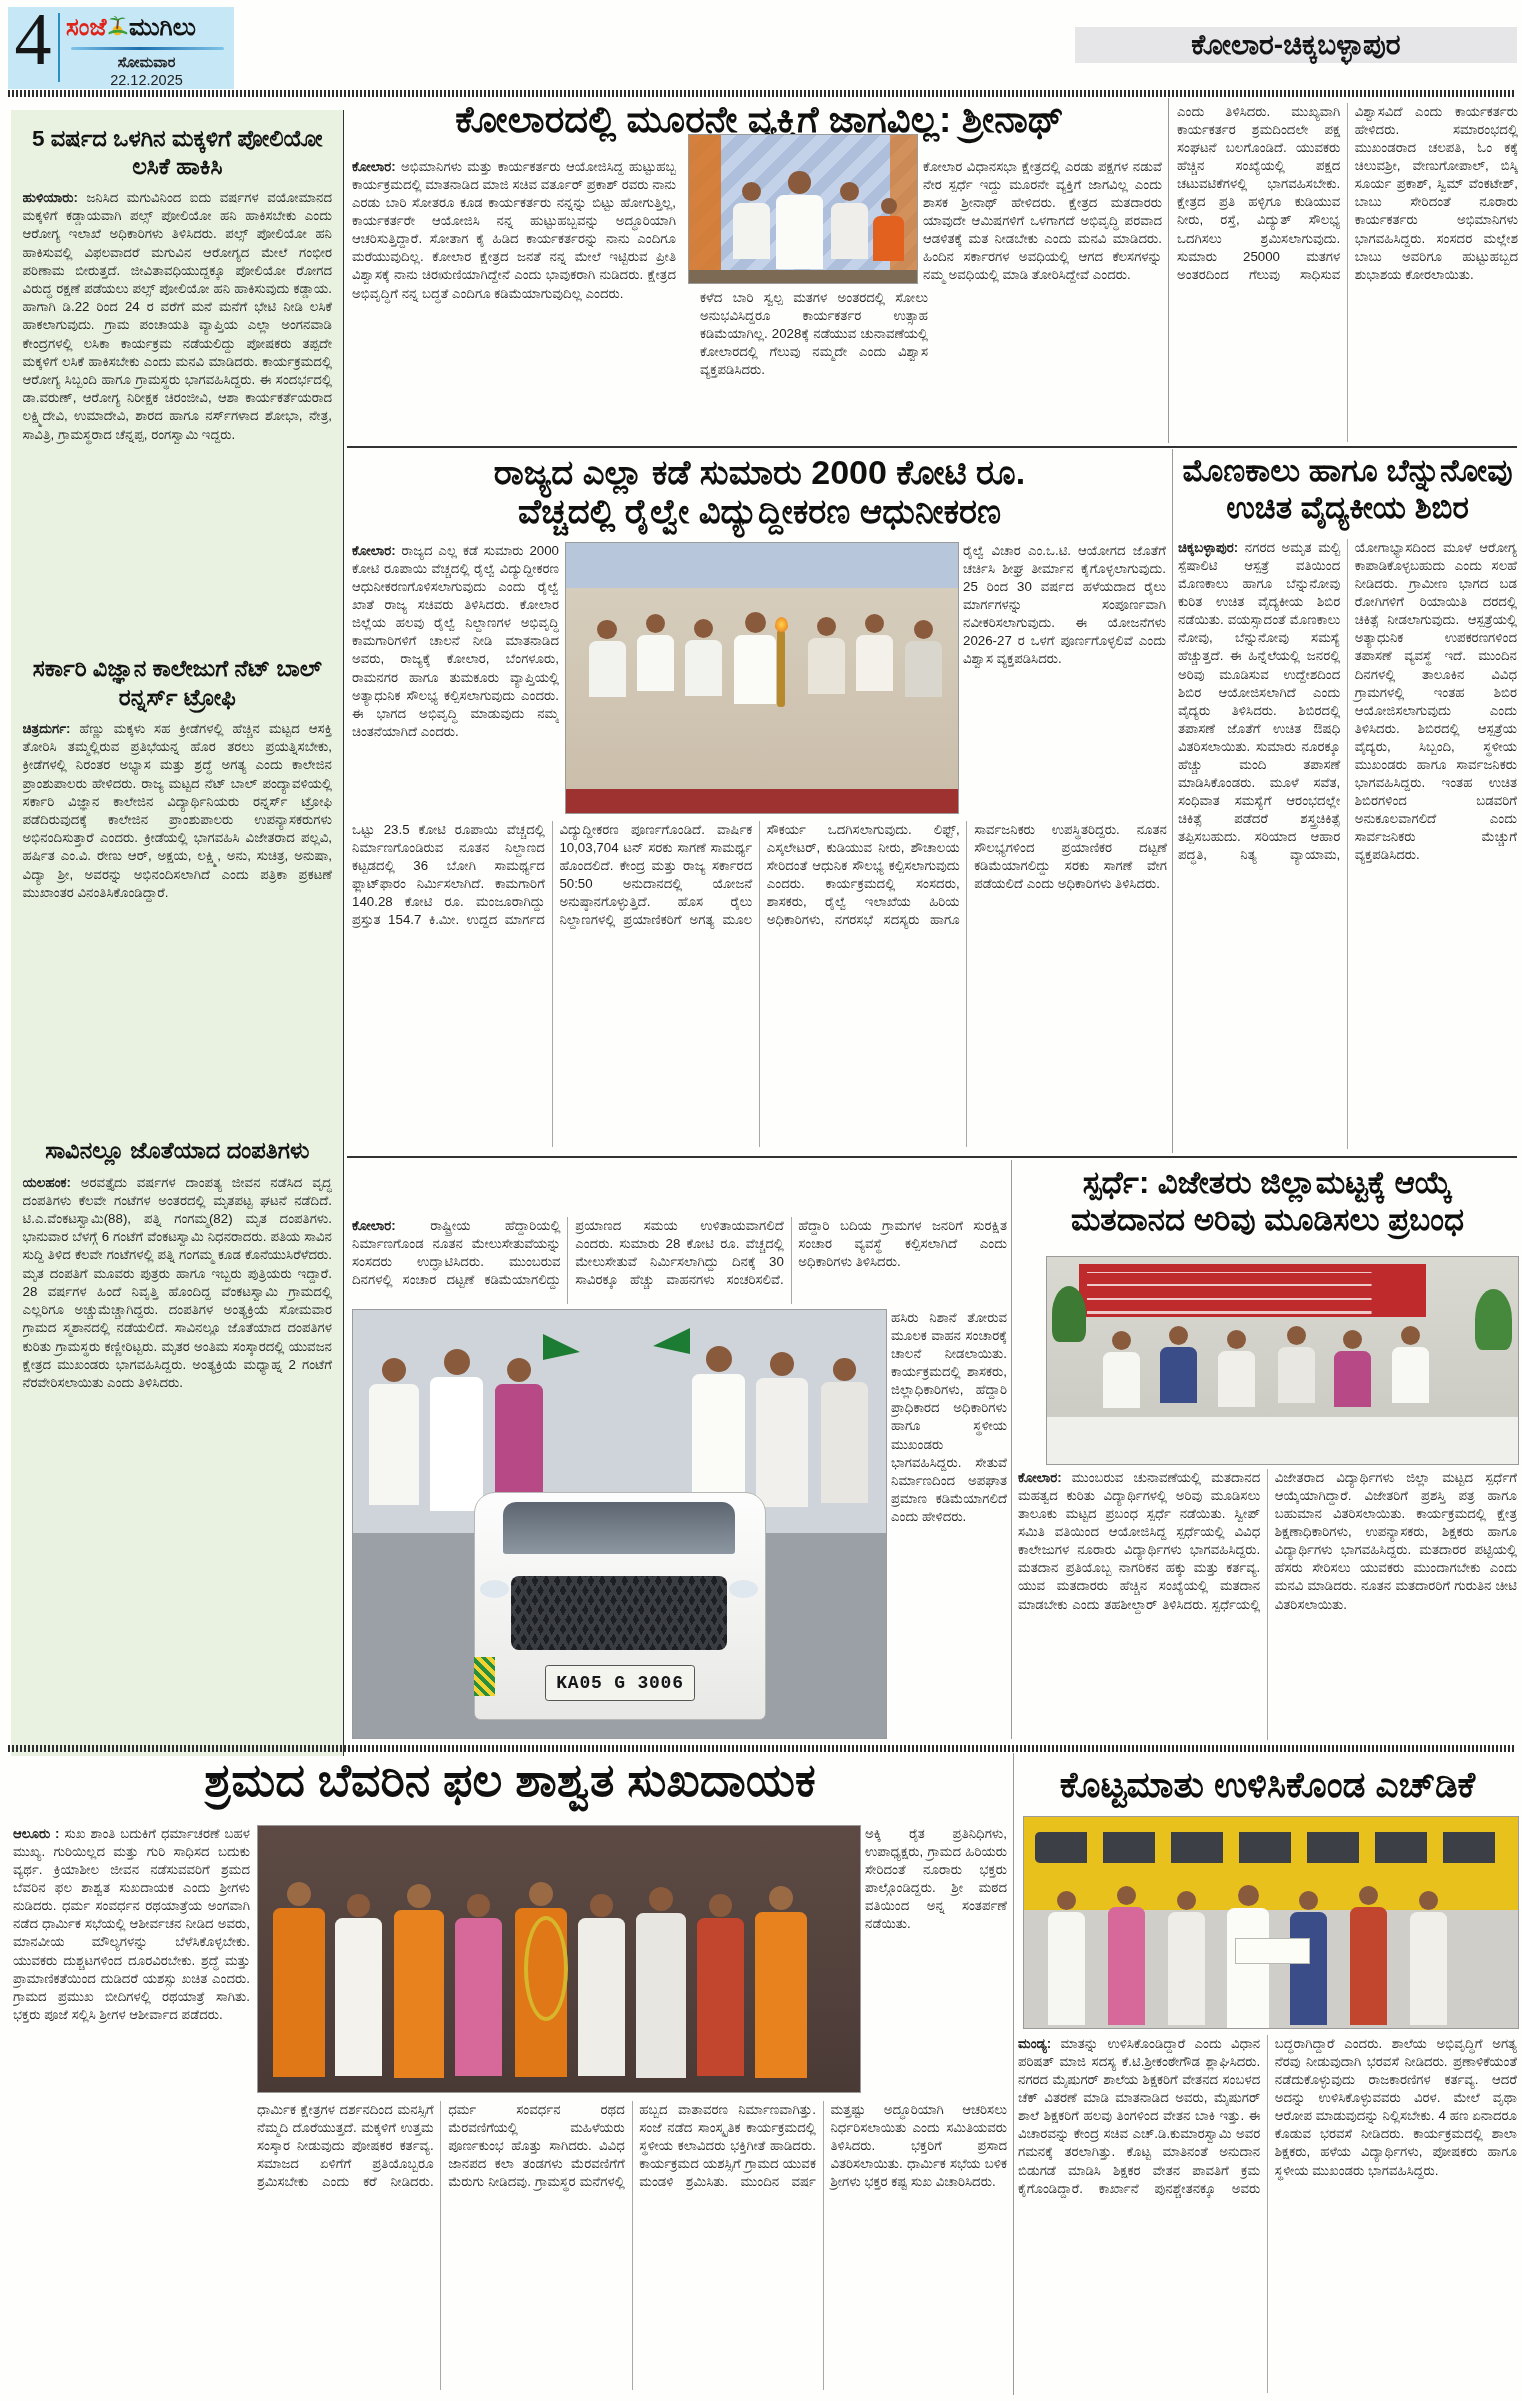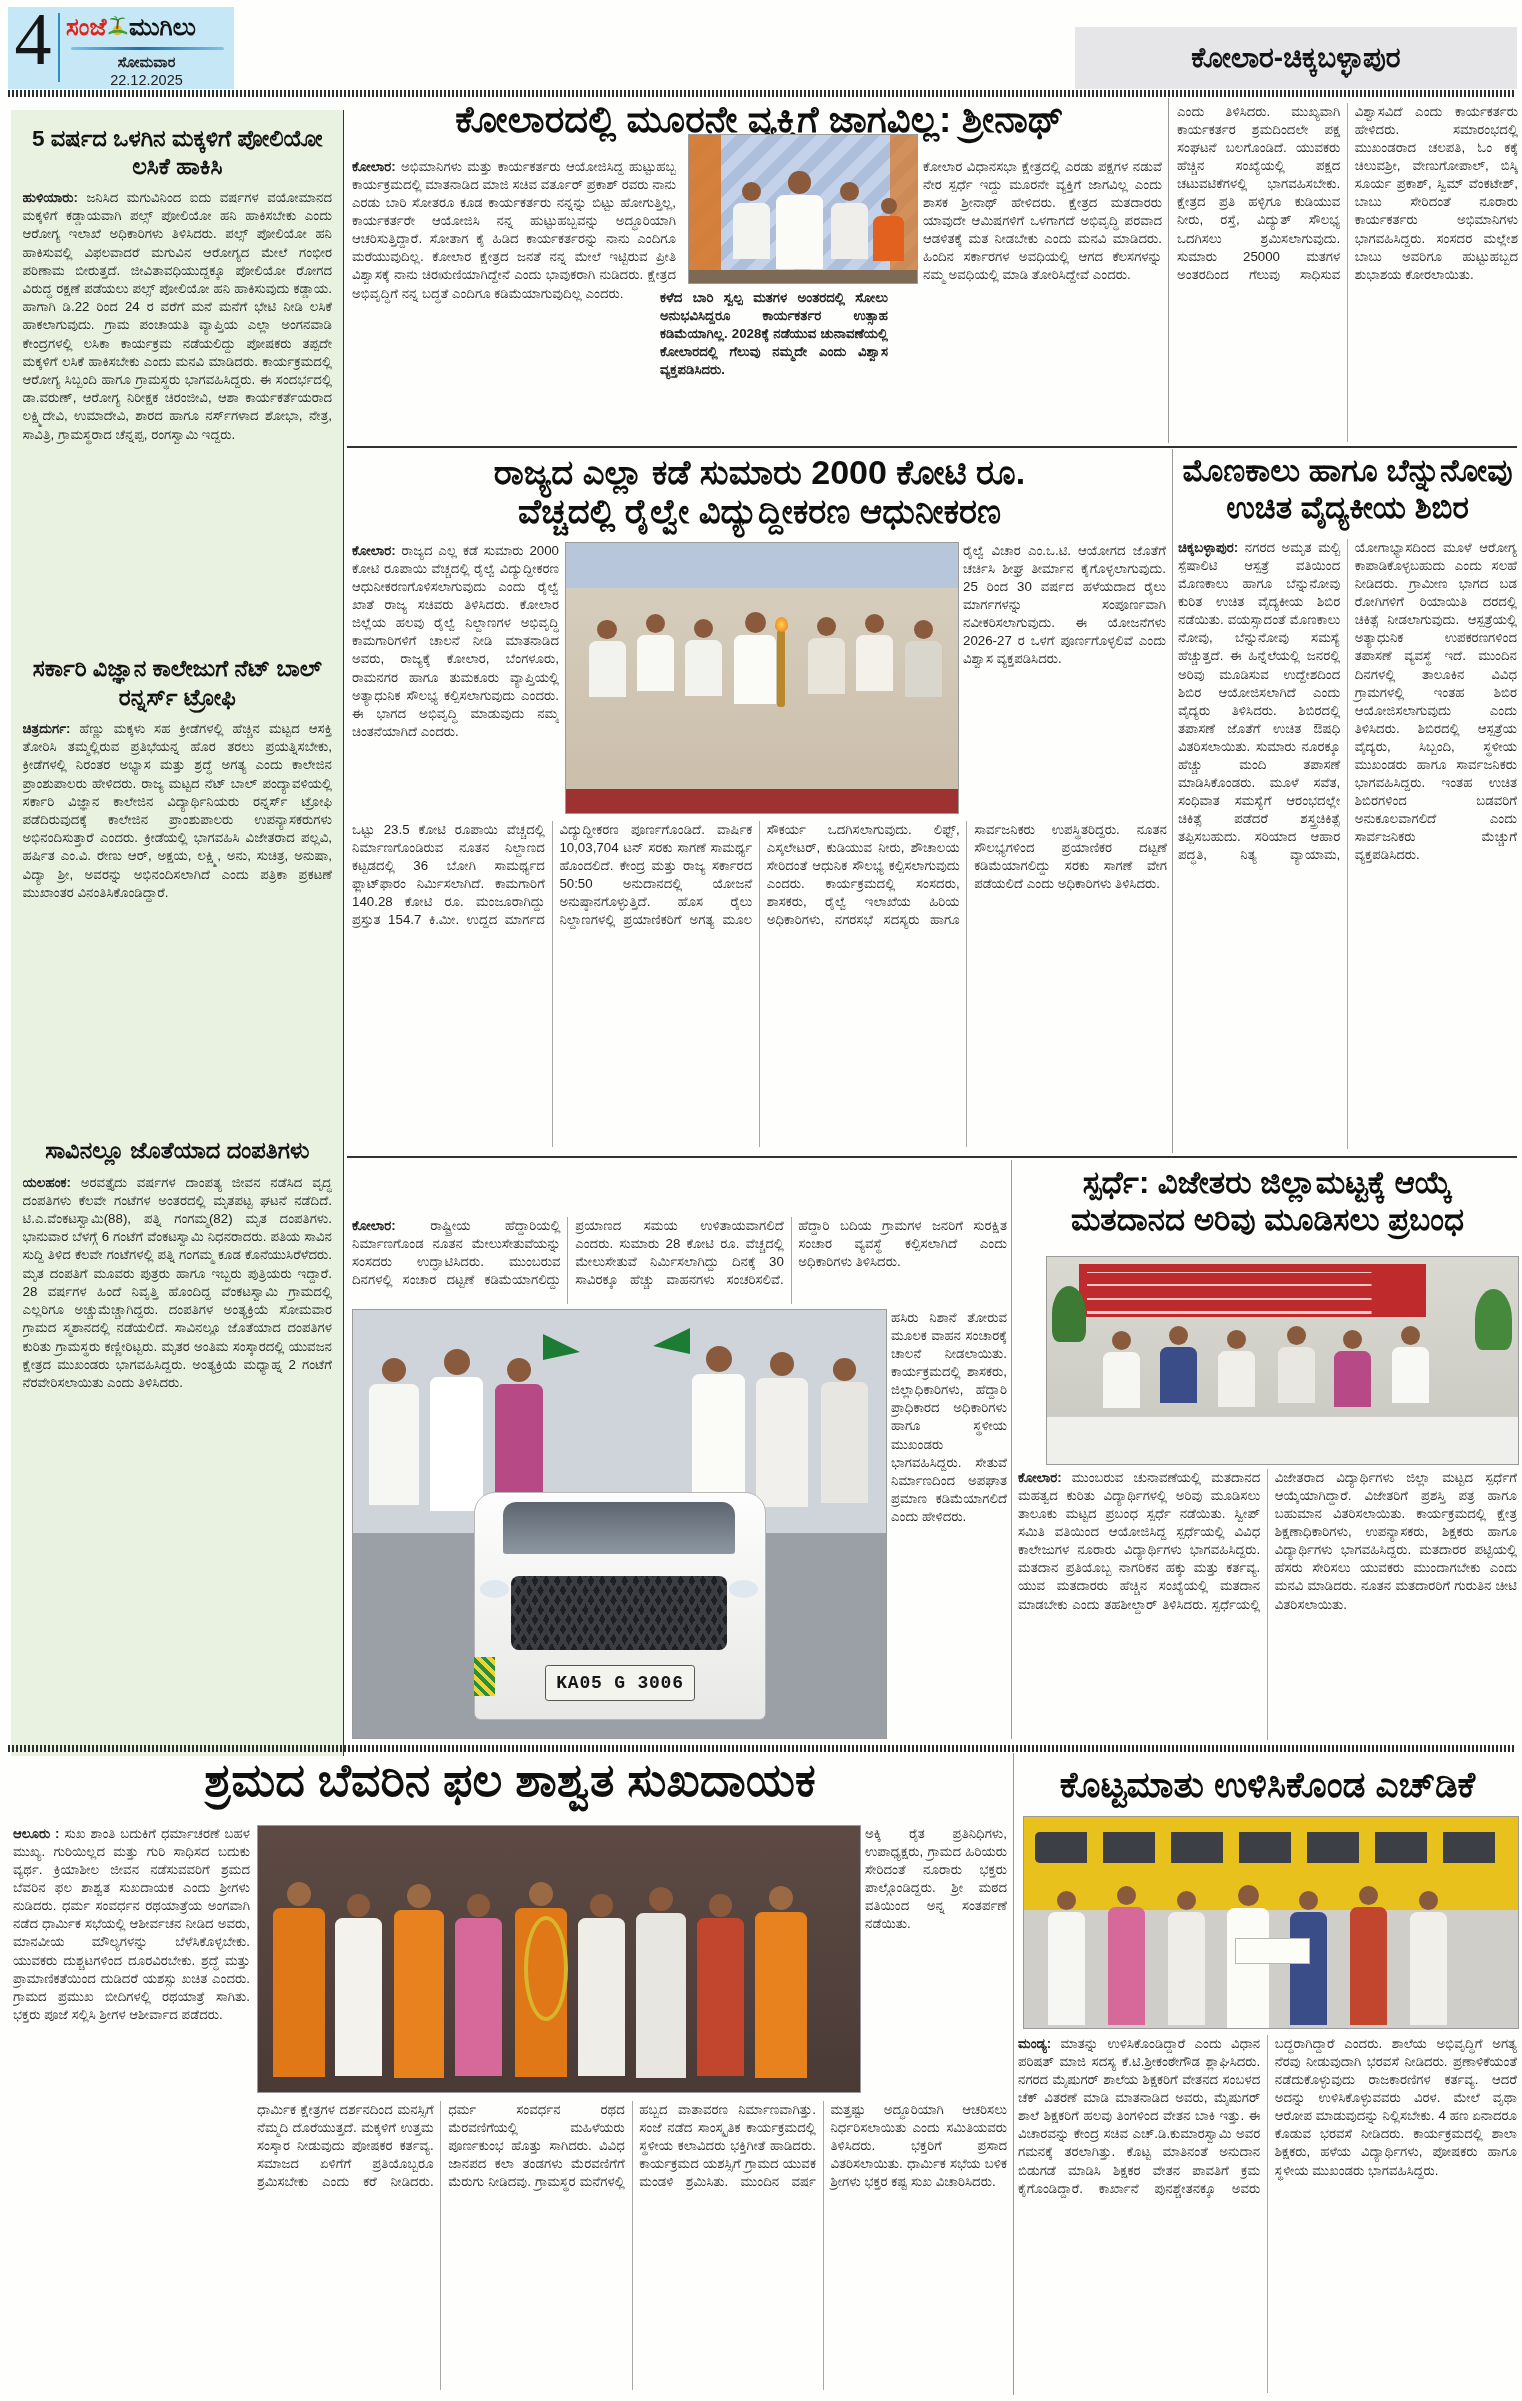--- a/index.html
+++ b/index.html
@@ -43,21 +43,21 @@
           <path d="M13 4 Q7 1 3 4 Q9 4 13 6 Z" fill="#2e8f2e"></path>
           <path d="M13 4 Q19 0 23 3 Q17 3 13 6 Z" fill="#2e8f2e"></path>
           <path d="M13 4 Q12 0 8 0 Q11 2 13 5 Z" fill="#2e8f2e"></path>
         </svg></span><span style="color:#131313;font-weight:bold;font-size:24px;">ಮುಗಿಲು</span>
     </div>
     <div class="abs" style="left:63px;top:40px;width:153px;height:3.2px;border-radius:2.4px;background:linear-gradient(90deg,#7fc3e8,#1c6fae 45%,#7fc3e8);"></div>
     <div class="abs" style="left:58px;top:47px;width:161px;text-align:center;font-size:14.5px;font-weight:bold;color:#222;">ಸೋಮವಾರ</div>
     <div class="abs" style="left:58px;top:65px;width:161px;text-align:center;font-size:14.5px;color:#222;">22.12.2025</div>
   </div>
 
-  <div class="abs badge" style="left:1075px;top:27.4px;width:442px;height:62px;display:flex;align-items:center;justify-content:center;">
+  <div class="abs badge" style="left:1075px;top:27.4px;width:442px;height:36px;display:flex;align-items:center;justify-content:center;">
     <span style="font-size:28px;font-weight:bold;color:#141414;">ಕೋಲಾರ-ಚಿಕ್ಕಬಳ್ಳಾಪುರ</span>
   </div>
 
   <div class="abs hrule" style="left:8px;top:90px;width:1507px;"></div>
 
   <div class="abs greencol" style="left:11.3px;top:98px;width:332px;height:1646px;">
     <div class="gc-head">5 ವರ್ಷದ ಒಳಗಿನ ಮಕ್ಕಳಿಗೆ ಪೋಲಿಯೋ ಲಸಿಕೆ ಹಾಕಿಸಿ</div>
     <div class="gc-body" style="height:452px;overflow:hidden;">
       <span class="dl">ಹುಳಿಯಾರು:</span>
       <span>ಜನಿಸಿದ ಮಗುವಿನಿಂದ ಐದು ವರ್ಷಗಳ ವಯೋಮಾನದ ಮಕ್ಕಳಿಗೆ ಕಡ್ಡಾಯವಾಗಿ ಪಲ್ಸ್ ಪೋಲಿಯೋ ಹನಿ ಹಾಕಿಸಬೇಕು ಎಂದು ಆರೋಗ್ಯ ಇಲಾಖೆ ಅಧಿಕಾರಿಗಳು ತಿಳಿಸಿದರು. ಪಲ್ಸ್ ಪೋಲಿಯೋ ಹನಿ ಹಾಕಿಸುವಲ್ಲಿ ವಿಫಲವಾದರೆ ಮಗುವಿನ ಆರೋಗ್ಯದ ಮೇಲೆ ಗಂಭೀರ ಪರಿಣಾಮ ಬೀರುತ್ತದೆ. ಜೀವಿತಾವಧಿಯುದ್ದಕ್ಕೂ ಪೋಲಿಯೋ ರೋಗದ ವಿರುದ್ಧ ರಕ್ಷಣೆ ಪಡೆಯಲು ಪಲ್ಸ್ ಪೋಲಿಯೋ ಹನಿ ಹಾಕಿಸುವುದು ಕಡ್ಡಾಯ. ಹಾಗಾಗಿ ಡಿ.22 ರಿಂದ 24 ರ ವರೆಗೆ ಮನೆ ಮನೆಗೆ ಭೇಟಿ ನೀಡಿ ಲಸಿಕೆ ಹಾಕಲಾಗುವುದು. ಗ್ರಾಮ ಪಂಚಾಯತಿ ವ್ಯಾಪ್ತಿಯ ಎಲ್ಲಾ ಅಂಗನವಾಡಿ ಕೇಂದ್ರಗಳಲ್ಲಿ ಲಸಿಕಾ ಕಾರ್ಯಕ್ರಮ ನಡೆಯಲಿದ್ದು ಪೋಷಕರು ತಪ್ಪದೇ ಮಕ್ಕಳಿಗೆ ಲಸಿಕೆ ಹಾಕಿಸಬೇಕು ಎಂದು ಮನವಿ ಮಾಡಿದರು. ಕಾರ್ಯಕ್ರಮದಲ್ಲಿ ಆರೋಗ್ಯ ಸಿಬ್ಬಂದಿ ಹಾಗೂ ಗ್ರಾಮಸ್ಥರು ಭಾಗವಹಿಸಿದ್ದರು. ಈ ಸಂದರ್ಭದಲ್ಲಿ ಡಾ.ವರುಣ್, ಆರೋಗ್ಯ ನಿರೀಕ್ಷಕ ಚಿರಂಜೀವಿ, ಆಶಾ ಕಾರ್ಯಕರ್ತೆಯರಾದ ಲಕ್ಷ್ಮಿದೇವಿ, ಉಮಾದೇವಿ, ಶಾರದ ಹಾಗೂ ನರ್ಸ್‌ಗಳಾದ ಶೋಭಾ, ನೇತ್ರ, ಸಾವಿತ್ರಿ, ಗ್ರಾಮಸ್ಥರಾದ ಚೆನ್ನಪ್ಪ, ರಂಗಸ್ವಾಮಿ ಇದ್ದರು.</span>
@@ -96,21 +96,21 @@
         <div class="hd"></div>
         <div class="bd" style="background:#efeeea;"></div>
       </div>
     <div class="fig" style="left:184px;top:63px;">
         <div class="hd" style="width:16px;height:16px;"></div>
         <div class="bd" style="width:31px;height:45px;background:#e2611f;"></div>
       </div>
     <div class="abs" style="left:0;bottom:0;width:100%;height:13px;background:#7d6a55;"></div>
   </div>
 
-  <div class="abs btxt" style="left:660px;top:289px;width:228px;height:153px;font-weight:bold;">ಕಳೆದ ಬಾರಿ ಸ್ವಲ್ಪ ಮತಗಳ ಅಂತರದಲ್ಲಿ ಸೋಲು ಅನುಭವಿಸಿದ್ದರೂ ಕಾರ್ಯಕರ್ತರ ಉತ್ಸಾಹ ಕಡಿಮೆಯಾಗಿಲ್ಲ. 2028ಕ್ಕೆ ನಡೆಯುವ ಚುನಾವಣೆಯಲ್ಲಿ ಕೋಲಾರದಲ್ಲಿ ಗೆಲುವು ನಮ್ಮದೇ ಎಂದು ವಿಶ್ವಾಸ ವ್ಯಕ್ತಪಡಿಸಿದರು.</div>
+  <div class="abs btxt" style="left:700px;top:289px;width:228px;height:153px;">ಕಳೆದ ಬಾರಿ ಸ್ವಲ್ಪ ಮತಗಳ ಅಂತರದಲ್ಲಿ ಸೋಲು ಅನುಭವಿಸಿದ್ದರೂ ಕಾರ್ಯಕರ್ತರ ಉತ್ಸಾಹ ಕಡಿಮೆಯಾಗಿಲ್ಲ. 2028ಕ್ಕೆ ನಡೆಯುವ ಚುನಾವಣೆಯಲ್ಲಿ ಕೋಲಾರದಲ್ಲಿ ಗೆಲುವು ನಮ್ಮದೇ ಎಂದು ವಿಶ್ವಾಸ ವ್ಯಕ್ತಪಡಿಸಿದರು.</div>
 
   <div class="abs btxt" style="left:923px;top:158px;width:239px;height:284px;">ಕೋಲಾರ ವಿಧಾನಸಭಾ ಕ್ಷೇತ್ರದಲ್ಲಿ ಎರಡು ಪಕ್ಷಗಳ ನಡುವೆ ನೇರ ಸ್ಪರ್ಧೆ ಇದ್ದು ಮೂರನೇ ವ್ಯಕ್ತಿಗೆ ಜಾಗವಿಲ್ಲ ಎಂದು ಶಾಸಕ ಶ್ರೀನಾಥ್ ಹೇಳಿದರು. ಕ್ಷೇತ್ರದ ಮತದಾರರು ಯಾವುದೇ ಆಮಿಷಗಳಿಗೆ ಒಳಗಾಗದೆ ಅಭಿವೃದ್ಧಿ ಪರವಾದ ಆಡಳಿತಕ್ಕೆ ಮತ ನೀಡಬೇಕು ಎಂದು ಮನವಿ ಮಾಡಿದರು. ಹಿಂದಿನ ಸರ್ಕಾರಗಳ ಅವಧಿಯಲ್ಲಿ ಆಗದ ಕೆಲಸಗಳನ್ನು ನಮ್ಮ ಅವಧಿಯಲ್ಲಿ ಮಾಡಿ ತೋರಿಸಿದ್ದೇವೆ ಎಂದರು.</div>
 
   <div class="abs vline" style="left:1168px;top:98px;height:345px;background:#999;width:0.8px;"></div>
 
   <div class="abs btxt cols2" style="left:1177px;top:103px;width:341px;height:339px;">ಎಂದು ತಿಳಿಸಿದರು. ಮುಖ್ಯವಾಗಿ ಕಾರ್ಯಕರ್ತರ ಶ್ರಮದಿಂದಲೇ ಪಕ್ಷ ಸಂಘಟನೆ ಬಲಗೊಂಡಿದೆ. ಯುವಕರು ಹೆಚ್ಚಿನ ಸಂಖ್ಯೆಯಲ್ಲಿ ಪಕ್ಷದ ಚಟುವಟಿಕೆಗಳಲ್ಲಿ ಭಾಗವಹಿಸಬೇಕು. ಕ್ಷೇತ್ರದ ಪ್ರತಿ ಹಳ್ಳಿಗೂ ಕುಡಿಯುವ ನೀರು, ರಸ್ತೆ, ವಿದ್ಯುತ್ ಸೌಲಭ್ಯ ಒದಗಿಸಲು ಶ್ರಮಿಸಲಾಗುವುದು. ಸುಮಾರು 25000 ಮತಗಳ ಅಂತರದಿಂದ ಗೆಲುವು ಸಾಧಿಸುವ ವಿಶ್ವಾಸವಿದೆ ಎಂದು ಕಾರ್ಯಕರ್ತರು ಹೇಳಿದರು. ಸಮಾರಂಭದಲ್ಲಿ ಮುಖಂಡರಾದ ಚಲಪತಿ, ಓಂ ಕಕ್ಕೆ ಚಿಲುವಶ್ರೀ, ವೇಣುಗೋಪಾಲ್, ಬಿಸ್ಕಿ ಸೂರ್ಯ ಪ್ರಕಾಶ್, ಸ್ವಿಮ್ ವೆಂಕಟೇಶ್, ಬಾಬು ಸೇರಿದಂತೆ ನೂರಾರು ಕಾರ್ಯಕರ್ತರು ಅಭಿಮಾನಿಗಳು ಭಾಗವಹಿಸಿದ್ದರು. ಸಂಸದರ ಮಲ್ಲೇಶ ಬಾಬು ಅವರಿಗೂ ಹುಟ್ಟುಹಬ್ಬದ ಶುಭಾಶಯ ಕೋರಲಾಯಿತು.</div>
 
   <div class="abs hline" style="left:347px;top:446px;width:1170px;background:#333;"></div>
 
   <div class="abs hd-c" style="left:352px;top:453px;width:815px;font-size:34px;line-height:1.15;">

